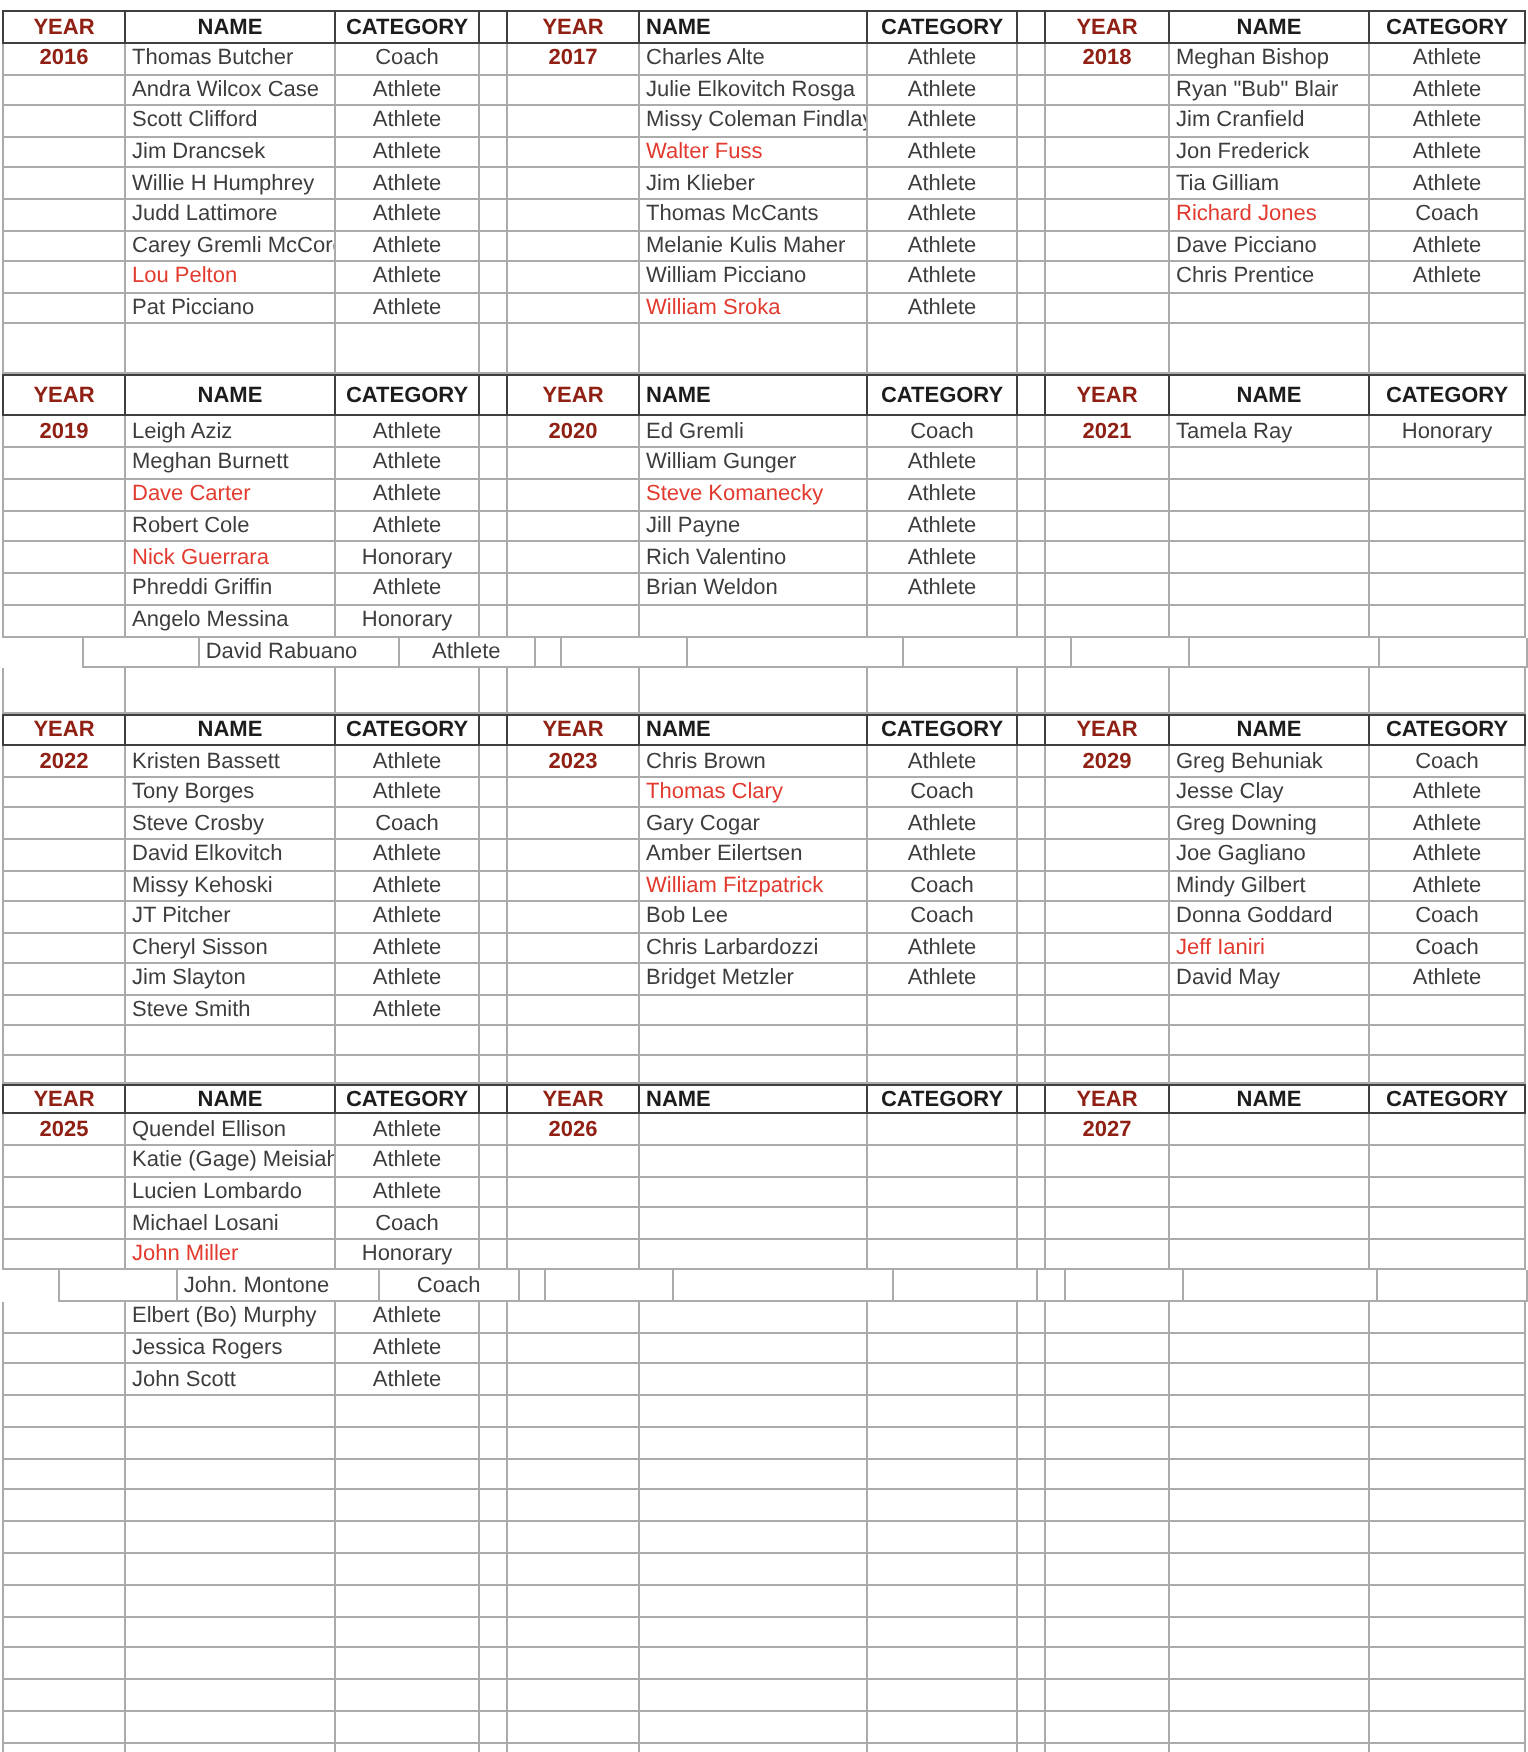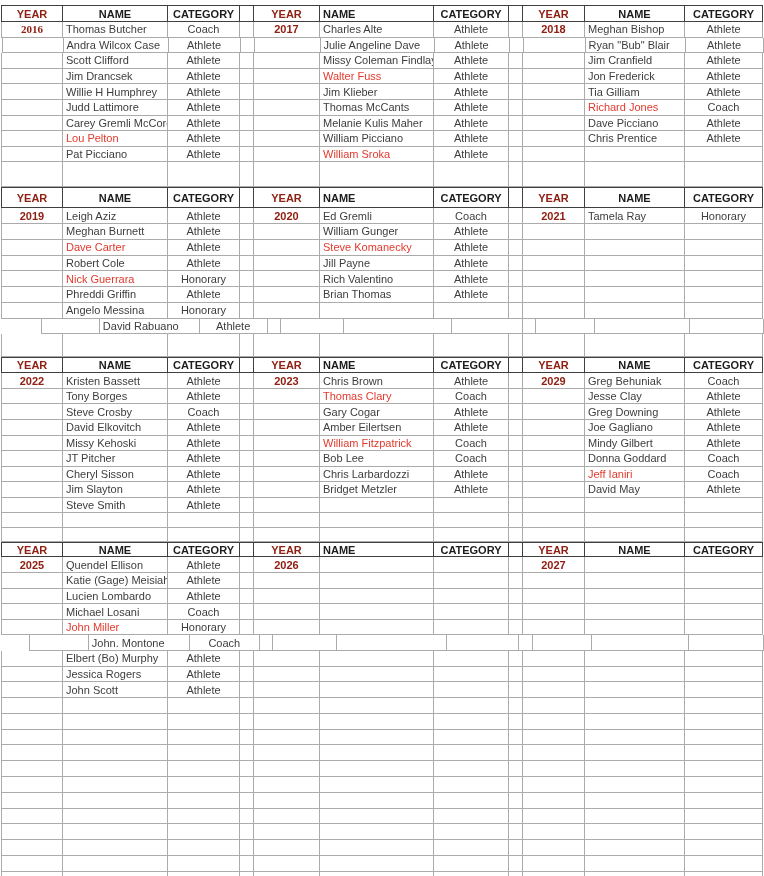--- a/index.html
+++ b/index.html
@@ -46,39 +46,39 @@
       <div class="cell c3"></div>
       <div class="cell c4 yr" style="color: rgb(143, 32, 19);">YEAR</div>
       <div class="cell c5 al" style="color: rgb(28, 28, 28);">NAME</div>
       <div class="cell c6" style="color: rgb(28, 28, 28);">CATEGORY</div>
       <div class="cell c7"></div>
       <div class="cell c8 yr" style="color: rgb(143, 32, 19);">YEAR</div>
       <div class="cell c9" style="color: rgb(28, 28, 28);">NAME</div>
       <div class="cell c10" style="color: rgb(28, 28, 28);">CATEGORY</div>
     </div>
     <div class="row" style="height: 15.6px;">
-      <div class="cell c0 first yr" style="color: rgb(143, 32, 19); font-family: Liberation Serif, serif;">2016</div>
+      <div class="cell c0 first yr" style="color: rgb(143, 32, 19);">2016</div>
       <div class="cell c1 al" style="color: rgb(61, 61, 61);">Thomas Butcher</div>
       <div class="cell c2">Coach</div>
       <div class="cell c3"></div>
       <div class="cell c4 yr" style="color: rgb(143, 32, 19);">2017</div>
       <div class="cell c5 al" style="color: rgb(61, 61, 61);">Charles Alte</div>
       <div class="cell c6">Athlete</div>
       <div class="cell c7"></div>
       <div class="cell c8 yr" style="color: rgb(143, 32, 19);">2018</div>
       <div class="cell c9 al" style="color: rgb(61, 61, 61);">Meghan Bishop</div>
       <div class="cell c10">Athlete</div>
     </div>
-    <div class="row" style="height: 15.6px; justify-content: center;">
+    <div class="row" style="height: 15.6px;">
       <div class="cell c0 first"></div>
       <div class="cell c1 al" style="color: rgb(61, 61, 61);">Andra Wilcox Case</div>
       <div class="cell c2">Athlete</div>
       <div class="cell c3"></div>
       <div class="cell c4"></div>
-      <div class="cell c5 al" style="color: rgb(61, 61, 61);">Julie Angeline Dave</div>
+      <div class="cell c5 al" style="color: rgb(61, 61, 61);">Julie Elkovitch Rosga</div>
       <div class="cell c6">Athlete</div>
       <div class="cell c7"></div>
       <div class="cell c8"></div>
       <div class="cell c9 al" style="color: rgb(61, 61, 61);">Ryan "Bub" Blair</div>
       <div class="cell c10">Athlete</div>
     </div>
     <div class="row" style="height: 15.6px;">
       <div class="cell c0 first"></div>
       <div class="cell c1 al" style="color: rgb(61, 61, 61);">Scott Clifford</div>
       <div class="cell c2">Athlete</div>
@@ -259,21 +259,21 @@
       <div class="cell c8"></div>
       <div class="cell c9 al"></div>
       <div class="cell c10"></div>
     </div>
     <div class="row" style="height: 15.75px;">
       <div class="cell c0 first"></div>
       <div class="cell c1 al" style="color: rgb(61, 61, 61);">Phreddi Griffin</div>
       <div class="cell c2">Athlete</div>
       <div class="cell c3"></div>
       <div class="cell c4"></div>
-      <div class="cell c5 al" style="color: rgb(61, 61, 61);">Brian Thomas</div>
+      <div class="cell c5 al" style="color: rgb(61, 61, 61);">Brian Weldon</div>
       <div class="cell c6">Athlete</div>
       <div class="cell c7"></div>
       <div class="cell c8"></div>
       <div class="cell c9 al"></div>
       <div class="cell c10"></div>
     </div>
     <div class="row" style="height: 15.75px;">
       <div class="cell c0 first"></div>
       <div class="cell c1 al" style="color: rgb(61, 61, 61);">Angelo Messina</div>
       <div class="cell c2">Honorary</div>

